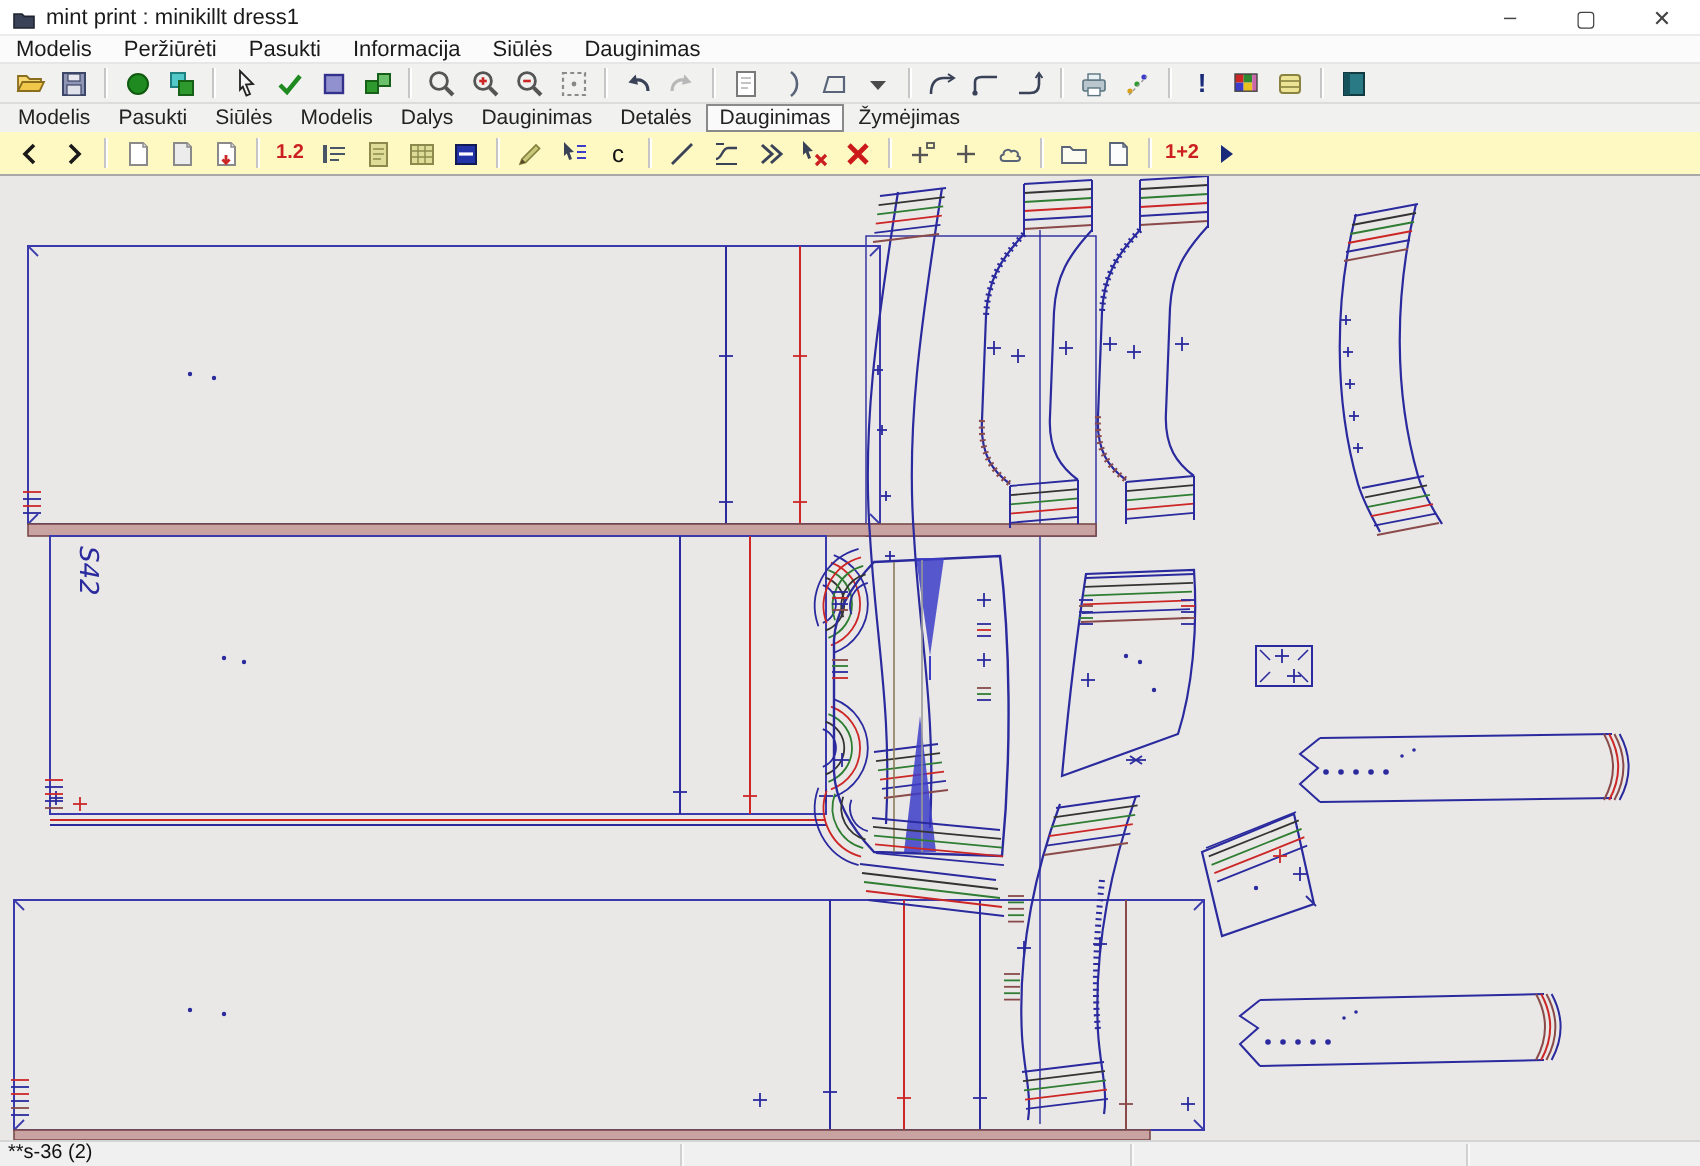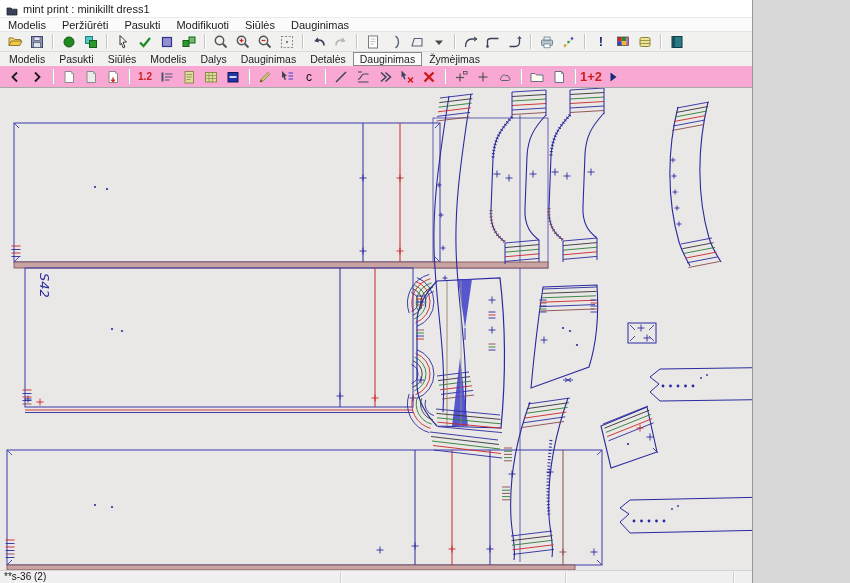--- a/index.html
+++ b/index.html
@@ -1,31 +1,31 @@
 <!DOCTYPE html>
 <html><head>
 <meta charset="utf-8">
 <style>
   html,body{margin:0;padding:0;background:#d8d8d8;font-family:"Liberation Sans",sans-serif;}
-  .screen{position:relative;width:752px;height:583px;background:#fff;overflow:hidden;outline:1px solid #999;}
+  .screen{position:relative;width:850px;height:583px;background:#fff;overflow:hidden;outline:1px solid #999;}
   
   .titlebar{position:absolute;left:0;top:0;width:850px;height:18px;background:#ffffff;display:flex;align-items:center;border-bottom:1px solid #ececec;box-sizing:border-box;}
   .titlebar .appicon{width:12px;height:12px;margin:0 5px 0 6px;flex:0 0 auto;}
   .titlebar .title{font-size:11px;color:#1a1a1a;}
   .wincontrols{position:absolute;right:0;top:0;height:18px;display:flex;}
   .winbtn{width:38px;height:18px;display:flex;align-items:center;justify-content:center;font-size:11px;color:#444;cursor:default;}
   
   .menubar{position:absolute;left:0;top:18px;width:850px;height:14px;background:#fbfbfb;display:flex;align-items:center;border-bottom:1px solid #e6e6e6;box-sizing:border-box;}
   .menuitem{font-size:11px;color:#1a1a1a;padding:0 8px;line-height:14px;}
   
   .toolbar1{position:absolute;left:0;top:32px;width:850px;height:20px;background:#f1f1f0;border-bottom:1px solid #dcdcdc;display:flex;align-items:center;box-sizing:border-box;padding-left:4px;}
   .tabrow{position:absolute;left:0;top:52px;width:850px;height:14px;background:#f1f1f0;display:flex;align-items:center;box-sizing:border-box;padding-left:2px;}
   .tab{font-size:10.5px;color:#222;padding:0 6px;line-height:12px;border:1px solid transparent;}
   .tab.selected{border:1px solid #8a8a8a;background:#fafafa;}
-  .toolbar2{position:absolute;left:0;top:66px;width:850px;height:22px;background:#f9a8d4;border-bottom:1px solid #a8a8a8;display:flex;align-items:center;box-sizing:border-box;padding-left:4px;}
+  .toolbar2{position:absolute;left:0;top:66px;width:850px;height:22px;background:#fef9c3;border-bottom:1px solid #a8a8a8;display:flex;align-items:center;box-sizing:border-box;padding-left:4px;}
   .tbtn{width:22px;height:18px;display:flex;align-items:center;justify-content:center;flex:0 0 auto;}
   .toolbar2 .tbtn{height:20px;}
   .tsep{width:1px;height:15px;background:#c6c6c6;border-right:1px solid #fff;margin:0 4px;flex:0 0 auto;}
   .lblicon{font-weight:bold;font-family:"Liberation Sans",sans-serif;}
   
   .canvas{position:absolute;left:0;top:88px;width:850px;height:482px;background:#e9e8e7;}
   .canvas svg{display:block;}
   
   .statusbar{position:absolute;left:0;top:570px;width:850px;height:13px;background:#f0f0f0;border-top:1px solid #d4d4d4;box-sizing:border-box;font-size:10px;color:#111;}
   .statustext{position:absolute;left:4px;top:0px;line-height:12px;}
@@ -46,21 +46,21 @@
         <div class="winbtn">–</div>
         <div class="winbtn">▢</div>
         <div class="winbtn">✕</div>
       </div>
   </div>
 
   <div class="menubar">
       <span class="menuitem">Modelis</span>
       <span class="menuitem">Peržiūrėti</span>
       <span class="menuitem">Pasukti</span>
-      <span class="menuitem">Modifikuoti</span>
+      <span class="menuitem">Informacija</span>
       <span class="menuitem">Siūlės</span>
       <span class="menuitem">Dauginimas</span>
     </div>
   <div class="toolbar1">
       <div class="tbtn">
         <svg width="16" height="16" viewBox="0 0 16 16">
           <path d="M2 11.5 V4 H6.3 L7.8 5.5 H13.5 V7" fill="#f6d870" stroke="#8a6d1d" stroke-width=".9"></path>
           <path d="M2 11.5 L4.2 7 H15 L12.8 11.5 Z" fill="#f0c94a" stroke="#8a6d1d" stroke-width=".9"></path>
         </svg>
       </div>
@@ -375,21 +375,21 @@
         </svg>
       </div>
       <div class="tbtn">
         <svg width="16" height="16" viewBox="0 0 16 16">
           <path d="M4 2.5 H10.5 L12.5 4.5 V13.5 H4 Z" fill="#fcfcfc" stroke="#5a6478" stroke-width=".9"></path>
           <path d="M10.5 2.5 V4.5 H12.5" fill="none" stroke="#5a6478" stroke-width=".7"></path>
         </svg>
       </div>
       <div class="tsep"></div>
       <div class="tbtn">
-        <span class="lblicon" style="color: rgb(204, 32, 32); font-size: 13px;">1+2</span>
+        <span class="lblicon" style="color: rgb(204, 32, 32); font-size: 10px;">1+2</span>
       </div>
       <div class="tbtn">
         <svg width="16" height="16" viewBox="0 0 16 16">
           <path d="M5.5 3.5 L11.5 8 L5.5 12.5 Z" fill="#1a2a7a"></path>
         </svg>
       </div>
     </div>
 
   <div class="canvas">
     <svg id="cv" width="850" height="482" viewBox="0 88 850 482">

